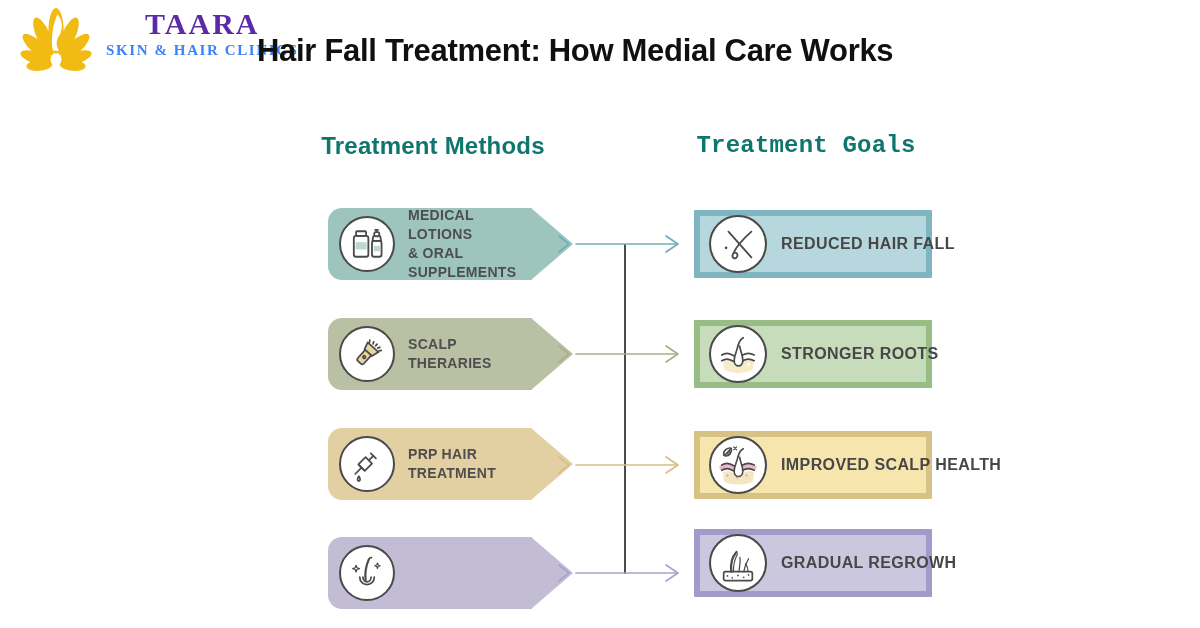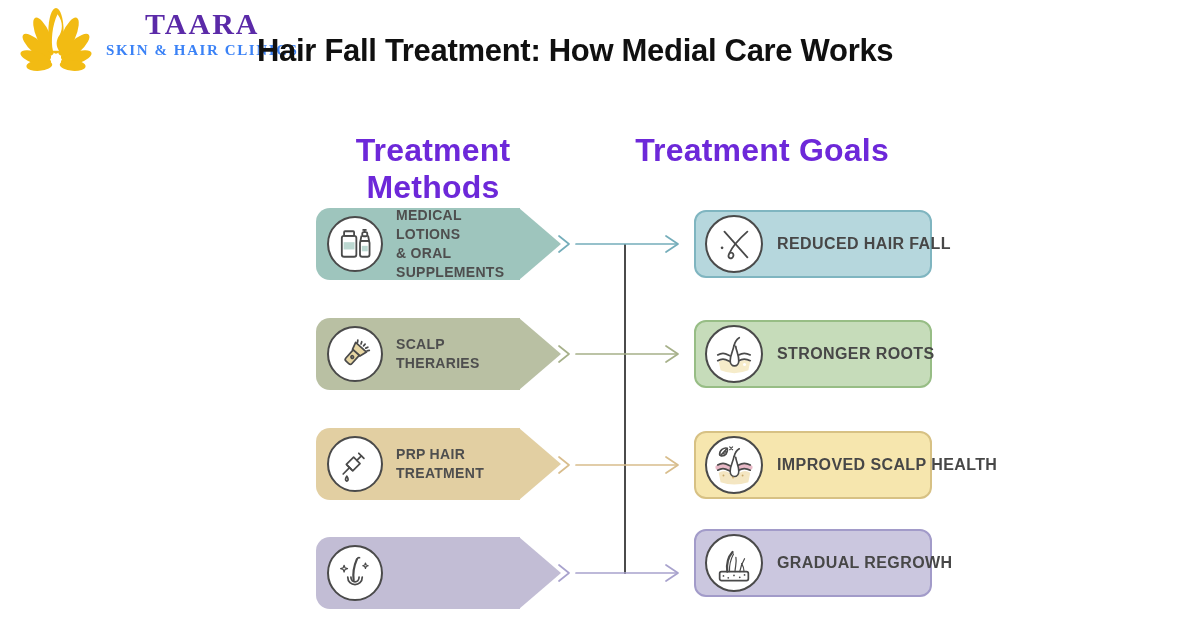--- a/index.html
+++ b/index.html
@@ -8,33 +8,33 @@
 
   
   .logo-wrap{position:absolute;left:8px;top:2px;display:flex;align-items:flex-start;}
   .lotus{width:96px;height:76px;}
   .brand-text{margin-left:2px;margin-top:6px;text-align:center;}
   .brand-name{font-family:"Liberation Serif", serif;font-size:30px;letter-spacing:2px;font-weight:600;line-height:1.05;}
   .brand-tagline{font-family:"Liberation Serif", serif;font-size:15px;letter-spacing:1.6px;font-weight:600;margin-top:2px;}
   .page-title{position:absolute;left:257px;top:33px;font-size:31px;font-weight:700;color:#101010;letter-spacing:-0.3px;white-space:nowrap;}
 
   
-  .col-header{position:absolute;top:132px;width:260px;text-align:center;font-size:32px;font-weight:700;color:#6d28d9;letter-spacing:0.2px;}
+  .col-header{position:absolute;top:132px;width:260px;text-align:center;font-size:24px;font-weight:700;color:#0f766e;letter-spacing:0.2px;}
   .col-header.methods{left:303px;}
-  .col-header.goals{left:632px;}
-
-  
-  .banner{position:absolute;left:316px;display:flex;height:92px;}
+  .col-header.goals{left:676px;font-family:Liberation Mono, monospace;}
+
+  
+  .banner{position:absolute;left:328px;display:flex;height:92px;}
   .banner-body{display:flex;align-items:center;width:204px;height:72px;border-radius:14px 0 0 14px;border-top-right-radius:0;border-bottom-right-radius:0;}
   .banner-point{width:0;height:0;border-top:36px solid transparent;border-bottom:36px solid transparent;border-left:42px solid #000;margin-left:-1px;}
   .icon-circle{flex:0 0 auto;width:52px;height:52px;margin-left:11px;border-radius:50%;background:#ffffff;border:2.5px solid #4a4a4a;display:flex;align-items:center;justify-content:center;}
   .banner-label{margin-left:13px;font-size:14px;font-weight:600;color:#4e4e4e;letter-spacing:0.3px;line-height:1.35;white-space:pre-line;}
 
   
-  .goal-box{position:absolute;left:694px;width:238px;height:68px;border-radius:12px;border:2px solid #f97316;display:flex;align-items:center;box-sizing:border-box;}
+  .goal-box{position:absolute;left:694px;width:238px;height:68px;border-radius:1px;border:6px solid #f97316;display:flex;align-items:center;box-sizing:border-box;}
   .goal-circle{flex:0 0 auto;width:54px;height:54px;margin-left:9px;border-radius:50%;background:#ffffff;border:2px solid #4a4a4a;display:flex;align-items:center;justify-content:center;overflow:hidden;}
   .goal-label{margin-left:14px;font-size:16px;font-weight:600;color:#474747;letter-spacing:0.4px;white-space:nowrap;}
 
   
   .connector{position:absolute;left:556px;width:134px;height:24px;}
   .connector svg{display:block;}
   .v-line{position:absolute;left:624px;top:244px;width:2px;height:330px;background:#4b4b4b;}
 
   .ico{display:block;}
 </style>

